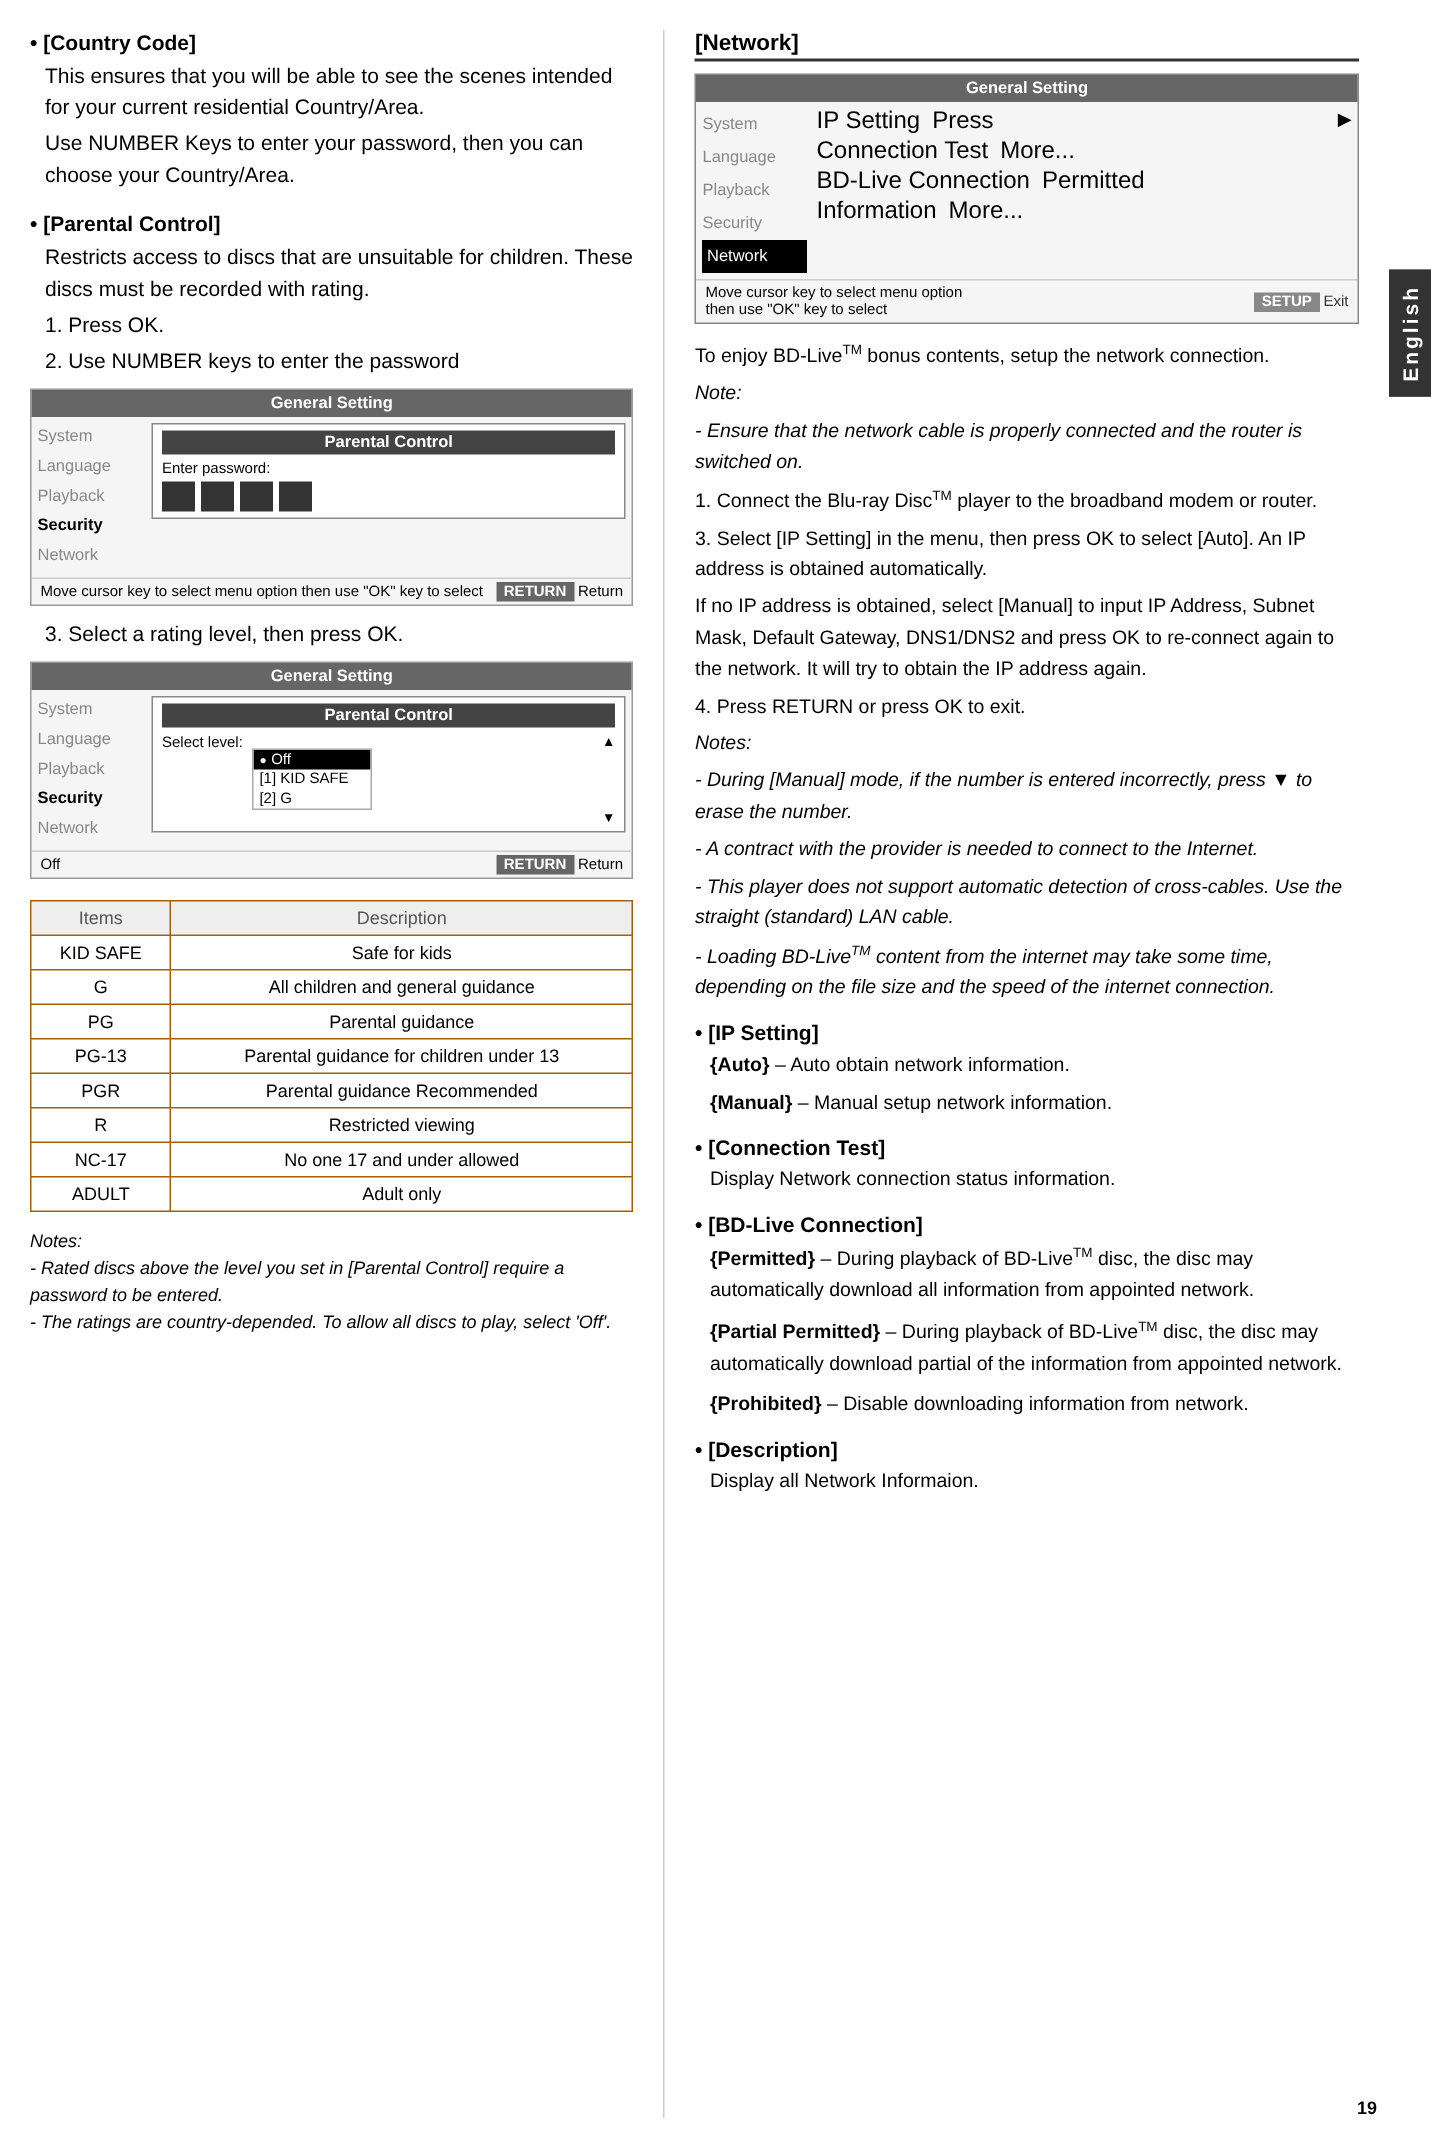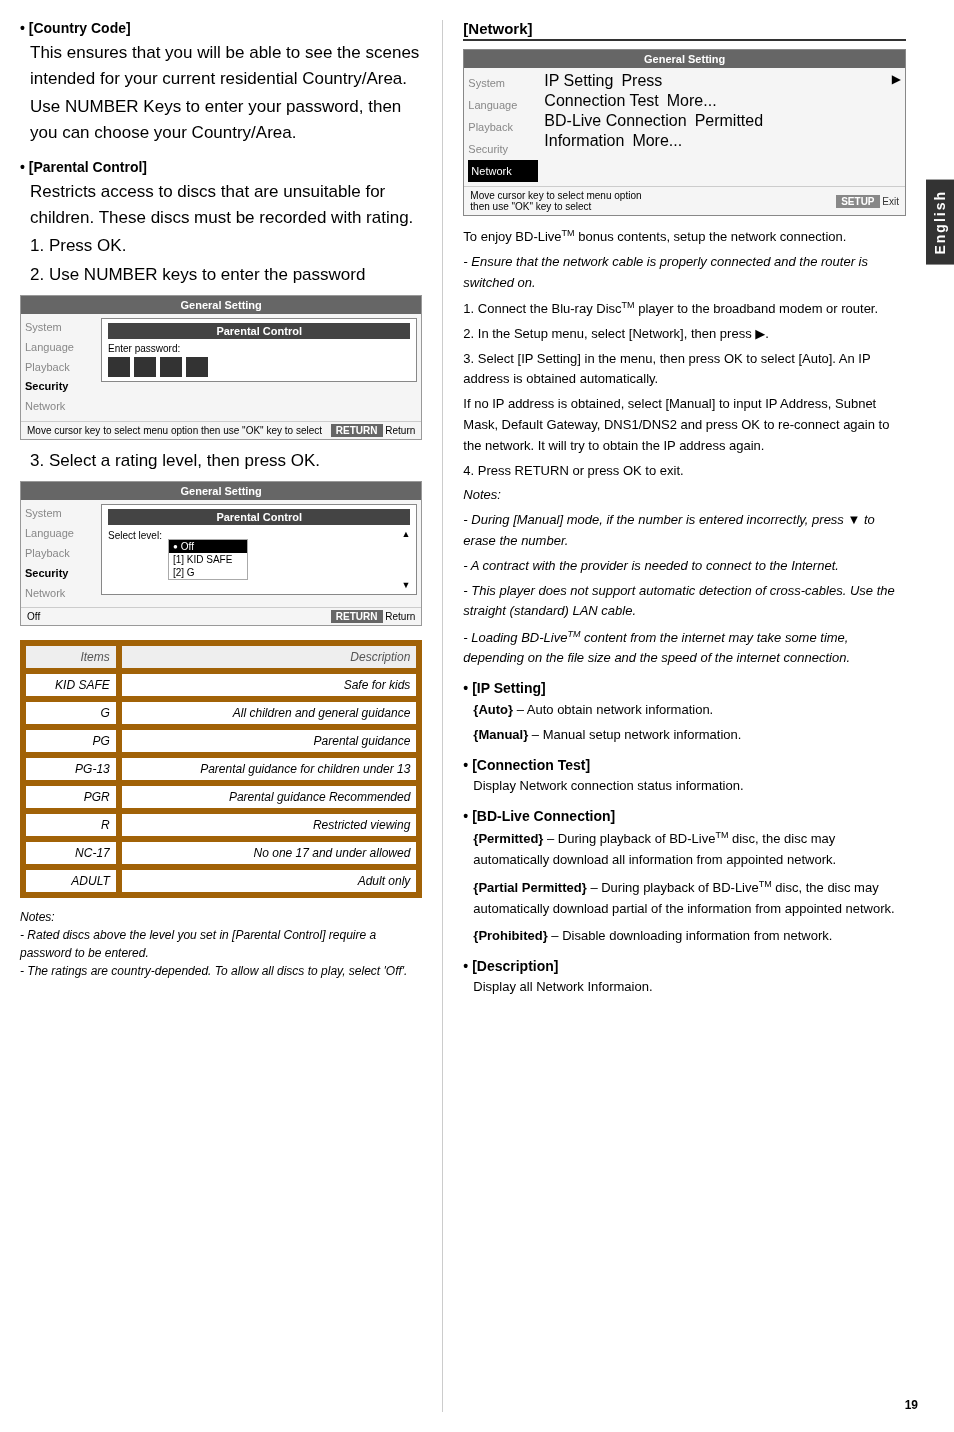--- a/index.html
+++ b/index.html
@@ -65,21 +65,21 @@
       font-weight: bold;
       font-size: 14px;
       margin-bottom: 4px;
     }
 
     .bullet-title::before {
       content: "• ";
     }
 
     .bullet-body {
-      font-size: 17px;
+      font-size: 14px;
       line-height: 1.5;
       margin-left: 10px;
     }
 
     .bullet-body p {
       margin-bottom: 3px;
     }
 
     
     .gs-box {
@@ -225,24 +225,23 @@
 
     
     .rating-table {
       width: 100%;
       border-collapse: collapse;
       margin: 10px 0;
       font-size: 12px;
     }
 
     .rating-table th, .rating-table td {
-      border: 6px solid #a16207;
+      border: 1px solid #a16207;
       padding: 4px 6px;
-      text-align: right;
-      font-style: italic;
+      text-align: center;
     }
 
     .rating-table th {
       background: #eee;
       font-weight: normal;
       color: #555;
     }
 
     .notes-section {
       font-size: 12px;
@@ -567,23 +566,23 @@
           <span>Move cursor key to select menu option<br>then use "OK" key to select</span>
           <span>
             <span class="setup-btn">SETUP</span>
             <span class="exit-btn">Exit</span>
           </span>
         </div>
       </div>
 
       <div class="right-body">
         <p>To enjoy BD-Live<sup class="tm-sup">TM</sup> bonus contents, setup the network connection.</p>
+        <p class="italic"><em>Note:</em></p>
         <p class="italic"><em>- Ensure that the network cable is properly connected and the router is switched on.</em></p>
         <p>1. Connect the Blu-ray Disc<sup class="tm-sup">TM</sup> player to the broadband modem or router.</p>
-        <p>2. In the Setup menu, select [Network], then press ▶.</p>
         <p>3. Select [IP Setting] in the menu, then press OK to select [Auto]. An IP address is obtained automatically.</p>
         <p>If no IP address is obtained, select [Manual] to input IP Address, Subnet Mask, Default Gateway, DNS1/DNS2 and press OK to re-connect again to the network. It will try to obtain the IP address again.</p>
         <p>4. Press RETURN or press OK to exit.</p>
         <p class="italic"><em>Notes:</em></p>
         <p class="italic"><em>- During [Manual] mode, if the number is entered incorrectly, press ▼ to erase the number.</em></p>
         <p class="italic"><em>- A contract with the provider is needed to connect to the Internet.</em></p>
         <p class="italic"><em>- This player does not support automatic detection of cross-cables. Use the straight (standard) LAN cable.</em></p>
         <p class="italic"><em>- Loading BD-Live<sup class="tm-sup">TM</sup> content from the internet may take some time, depending on the file size and the speed of the internet connection.</em></p>
 
         <div class="bullet-item" style="margin-top:8px;">

